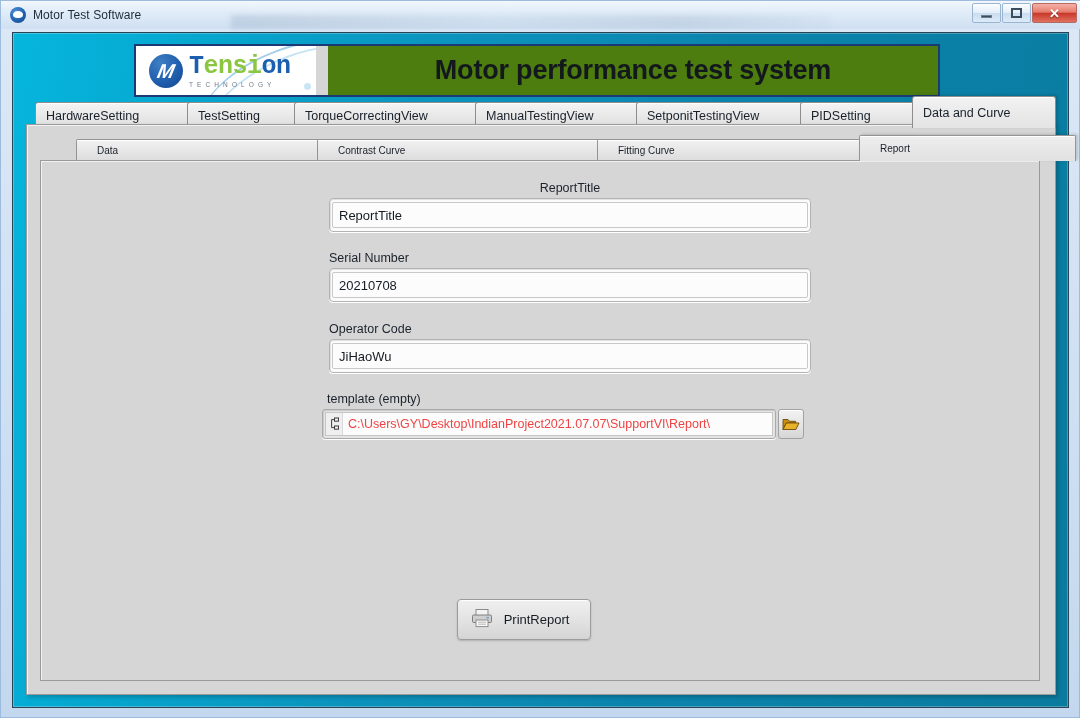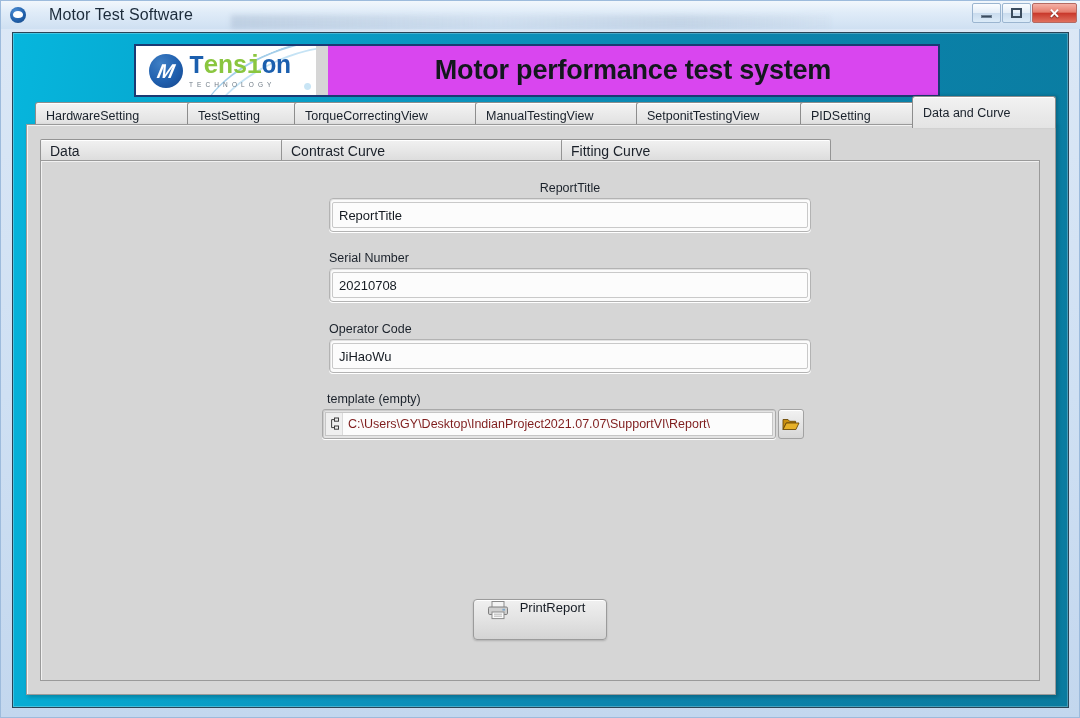--- a/index.html
+++ b/index.html
@@ -53,22 +53,22 @@
   }
   #app-icon::after {
     content: "";
     position: absolute;
     left: 3px; top: 3.5px;
     width: 10px; height: 7px;
     border-radius: 50% 50% 45% 45%;
     background: #ffffff;
   }
   #title-text {
-    margin-left: 23px;
-    font-size: 16px;
+    margin-left: 7px;
+    font-size: 12px;
     color: #1c2b3a;
     letter-spacing: .1px;
     white-space: nowrap;
   }
   #window-buttons {
     position: absolute;
     right: 4px; top: 2px;
     display: flex;
     align-items: flex-start;
   }
@@ -202,21 +202,21 @@
   #logo-word .t3 { color: #1b5fae; }
   #logo-sub {
     margin-top: 2px;
     font-size: 6.5px;
     letter-spacing: 4.1px;
     color: #6f7b86;
     font-family: "Liberation Sans", sans-serif;
   }
   #header-title-area {
     flex: 1;
-    background: #d946ef;
+    background: #4d7c0f;
     display: flex;
     align-items: center;
     justify-content: center;
     margin-left: 12px;
   }
   #header-title {
     font-size: 27px;
     font-weight: bold;
     color: #13181d;
     letter-spacing: -.2px;
@@ -278,25 +278,26 @@
     position: absolute;
     bottom: 0;
     height: 22px;
     box-sizing: border-box;
     background: linear-gradient(180deg, #f1f1f1 0%, #e7e7e7 50%, #dcdcdc 100%);
     border: 1px solid #949494;
     border-bottom: none;
     border-radius: 2px 2px 0 0;
     display: flex;
     align-items: center;
-    padding-left: 9px;
-    font-size: 14px;
+    padding-left: 20px;
+    font-size: 10px;
     color: #1a2029;
     white-space: nowrap;
     box-shadow: inset 0 1px 0 #ffffff;
+    margin-left: 36px;
   }
   .sub-tab.selected {
     height: 26px;
     background: linear-gradient(180deg, #eeeeee 0%, #e6e6e6 60%, #e2e2e2 100%);
     z-index: 5;
     box-shadow: inset 0 1px 0 #ffffff, 2px -1px 3px rgba(0,0,0,.15);
   }
 
   
   #subcontent {
@@ -377,45 +378,46 @@
   .path-glyph {
     width: 16px; height: 22px;
     flex: none;
     display: flex; align-items: center; justify-content: center;
     background: #efefef;
     border-right: 1px solid #dadada;
   }
   .path-text {
     padding-left: 5px;
     font-size: 12.5px;
-    color: #7f1d1d;
+    color: #ef4444;
     white-space: nowrap;
   }
   .folder-btn {
     box-sizing: border-box;
     width: 26px; height: 30px;
     margin-left: 2px;
     background: linear-gradient(180deg, #f2f2f2 0%, #e4e4e4 55%, #d6d6d6 100%);
     border: 1px solid #a2a2a2;
     border-radius: 3px;
     display: flex; align-items: center; justify-content: center;
     box-shadow: inset 0 1px 0 #ffffff;
   }
 
   
   #print-button {
     position: absolute;
-    left: 432px; top: 438px;
+    left: 416px; top: 438px;
     width: 134px; height: 41px;
     box-sizing: border-box;
     background: linear-gradient(180deg, #f0f0f0 0%, #e3e3e3 50%, #d4d4d4 100%);
     border: 1px solid #9b9b9b;
     border-radius: 4px;
     box-shadow: inset 0 1px 0 #ffffff, 0 1px 2px rgba(0,0,0,.18);
     display: flex;
+    align-items: center;
   }
   #print-button .printer-icon { margin-left: 13px; flex: none; }
   #print-button .btn-label {
     flex: 1;
     text-align: center;
     font-size: 13px;
     color: #161c24;
     padding-right: 10px;
   }
 </style>
@@ -469,20 +471,21 @@
       <div class="main-tab" style="left:774px;width:120px;">PIDSetting</div>
       <div class="main-tab selected" style="left:886px;width:144px;">Data and Curve</div>
     </div>
 
     <div id="content-panel">
 
       <div id="subtabstrip">
         <div class="sub-tab" style="left:0px;width:253px;">Data</div>
         <div class="sub-tab" style="left:241px;width:288px;">Contrast Curve</div>
         <div class="sub-tab" style="left:521px;width:270px;">Fitting Curve</div>
+        <div class="sub-tab selected" style="left:783px;width:217px;">Report</div>
       </div>
 
       <div id="subcontent">
 
         <div class="field-group" style="left:288px; top:20px;text-align:center;">
           <div class="field-label">ReportTitle</div>
           <div class="text-box">
             <div class="text-box-inner" placeholder="ReportTitle">ReportTitle</div>
           </div>
         </div>

